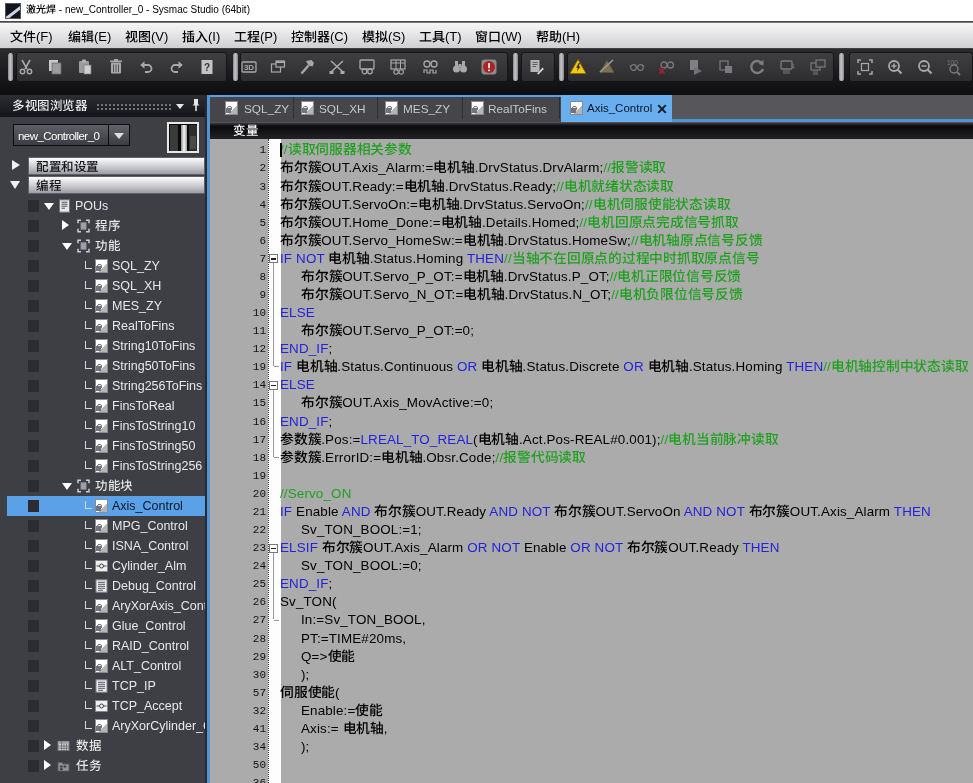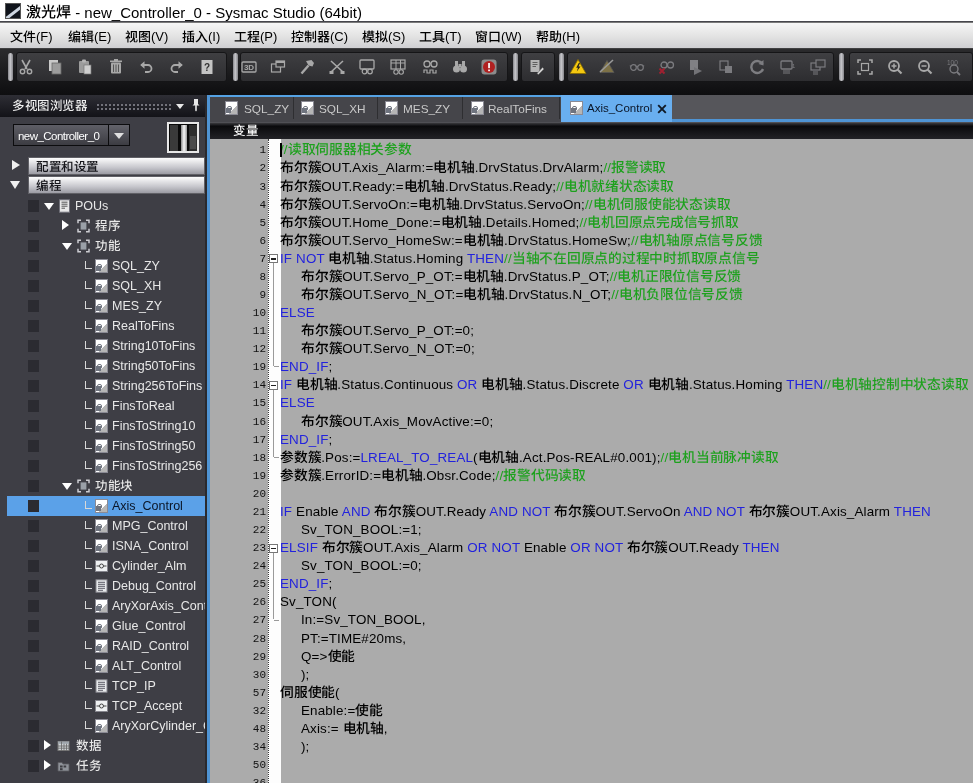--- a/index.html
+++ b/index.html
@@ -1,17 +1,17 @@
 <!DOCTYPE html>
 <html><head><meta charset="utf-8"><style>
 *{margin:0;padding:0;box-sizing:border-box}
 html,body{width:973px;height:783px;overflow:hidden;font-family:"Liberation Sans",sans-serif;position:relative;background:#ababab}
 .c{display:inline-block;width:1em;height:1em;vertical-align:-0.12em;fill:currentColor}
 #titlebar{position:absolute;left:0;top:0;width:973px;height:22px;background:#fff;border-bottom:1px solid #46464c}
-#titlebar .txt{position:absolute;left:26px;top:3.5px;font-size:15px;color:#000}
+#titlebar .txt{position:absolute;left:26px;top:3.5px;font-size:10px;color:#000}
 #appicon{position:absolute;left:5px;top:3px;width:16px;height:16px;background:#10141c;border:1px solid #555;overflow:hidden}
 #appicon i{position:absolute;left:-2px;top:7px;width:20px;height:3px;background:#cdd5e0;transform:rotate(-38deg)}
 #menubar{position:absolute;left:0;top:22px;width:973px;height:27px;background:linear-gradient(#f6f6f6,#e2e2e2 55%,#cfcfd2);border-top:1px solid #7a7a7a;border-bottom:1px solid #404042}
 .mi{position:absolute;top:6px;font-size:13px;color:#000}
 #toolbar{position:absolute;left:0;top:49px;width:973px;height:46px;background:linear-gradient(#2b2b2d,#1a1a1c 55%,#0e0e10)}
 .tpanel{position:absolute;top:3px;height:30px;background:linear-gradient(#3f3f42,#2d2d30);border:1px solid #151517;border-radius:3px}
 .tgrip{position:absolute;top:4px;width:5px;height:28px;background:linear-gradient(90deg,#85858a,#c8c8cc 45%,#85858a);border-radius:2.5px}
 .tbi{position:absolute;top:9px;width:18px;height:18px}
 .tbi svg{width:18px;height:18px}
 #lpanel{position:absolute;left:0;top:95px;width:205px;height:688px;background:#3e3e45}
@@ -737,21 +737,21 @@
       <div class="gl">23</div>
       <div class="gl">24</div>
       <div class="gl">25</div>
       <div class="gl">26</div>
       <div class="gl">27</div>
       <div class="gl">28</div>
       <div class="gl">29</div>
       <div class="gl">30</div>
       <div class="gl">57</div>
       <div class="gl">32</div>
-      <div class="gl">48</div>
+      <div class="gl">41</div>
       <div class="gl">34</div>
       <div class="gl">50</div>
       <div class="gl">36</div>
     </div>
   <div id="code" style="top:46.4px"><div class="cl"><span class="cm">//<svg class="c" viewBox="0 -176 200 200">
             <use href="#g8bfb"></use>
           </svg><svg class="c" viewBox="0 -176 200 200">
             <use href="#g53d6"></use>
           </svg><svg class="c" viewBox="0 -176 200 200">
             <use href="#g4f3a"></use>
@@ -1012,27 +1012,21 @@
           </svg><svg class="c" viewBox="0 -176 200 200">
             <use href="#g53cd"></use>
           </svg><svg class="c" viewBox="0 -176 200 200">
             <use href="#g9988"></use>
           </svg></span></div><div class="cl"><span class="k">ELSE</span></div><div class="cl" style="padding-left:21px"><span class="p"><svg class="c" viewBox="0 -176 200 200">
             <use href="#g5e03"></use>
           </svg><svg class="c" viewBox="0 -176 200 200">
             <use href="#g5c14"></use>
           </svg><svg class="c" viewBox="0 -176 200 200">
             <use href="#g7c07"></use>
-          </svg>OUT.Servo_P_OT:=0;</span></div><div class="cl" style="padding-left:21px"><span class="p"><svg class="c" viewBox="0 -176 200 200">
-            <use href="#g5e03"></use>
-          </svg><svg class="c" viewBox="0 -176 200 200">
-            <use href="#g5c14"></use>
-          </svg><svg class="c" viewBox="0 -176 200 200">
-            <use href="#g7c07"></use>
-          </svg>OUT.Servo_N_OT:=0;</span></div><div class="cl"><span class="k">END_IF</span><span class="p">;</span></div><div class="cl"><span class="k">IF </span><span class="p"><svg class="c" viewBox="0 -176 200 200">
+          </svg>OUT.Servo_P_OT:=0;</span></div><div class="cl"><span class="k">END_IF</span><span class="p">;</span></div><div class="cl"><span class="k">IF </span><span class="p"><svg class="c" viewBox="0 -176 200 200">
             <use href="#g7535"></use>
           </svg><svg class="c" viewBox="0 -176 200 200">
             <use href="#g673a"></use>
           </svg><svg class="c" viewBox="0 -176 200 200">
             <use href="#g8f74"></use>
           </svg>.Status.Continuous </span><span class="k">OR </span><span class="p"><svg class="c" viewBox="0 -176 200 200">
             <use href="#g7535"></use>
           </svg><svg class="c" viewBox="0 -176 200 200">
             <use href="#g673a"></use>
           </svg><svg class="c" viewBox="0 -176 200 200">
@@ -1114,21 +1108,21 @@
           </svg><svg class="c" viewBox="0 -176 200 200">
             <use href="#g8b66"></use>
           </svg><svg class="c" viewBox="0 -176 200 200">
             <use href="#g4ee3"></use>
           </svg><svg class="c" viewBox="0 -176 200 200">
             <use href="#g7801"></use>
           </svg><svg class="c" viewBox="0 -176 200 200">
             <use href="#g8bfb"></use>
           </svg><svg class="c" viewBox="0 -176 200 200">
             <use href="#g53d6"></use>
-          </svg></span></div><div class="cl"></div><div class="cl"><span class="k">IF </span><span class="p">Enable </span><span class="k">AND </span><span class="p"><svg class="c" viewBox="0 -176 200 200">
+          </svg></span></div><div class="cl"></div><div class="cl"><span class="cm">//Servo_ON</span></div><div class="cl"><span class="k">IF </span><span class="p">Enable </span><span class="k">AND </span><span class="p"><svg class="c" viewBox="0 -176 200 200">
             <use href="#g5e03"></use>
           </svg><svg class="c" viewBox="0 -176 200 200">
             <use href="#g5c14"></use>
           </svg><svg class="c" viewBox="0 -176 200 200">
             <use href="#g7c07"></use>
           </svg>OUT.Ready </span><span class="k">AND NOT </span><span class="p"><svg class="c" viewBox="0 -176 200 200">
             <use href="#g5e03"></use>
           </svg><svg class="c" viewBox="0 -176 200 200">
             <use href="#g5c14"></use>
           </svg><svg class="c" viewBox="0 -176 200 200">

